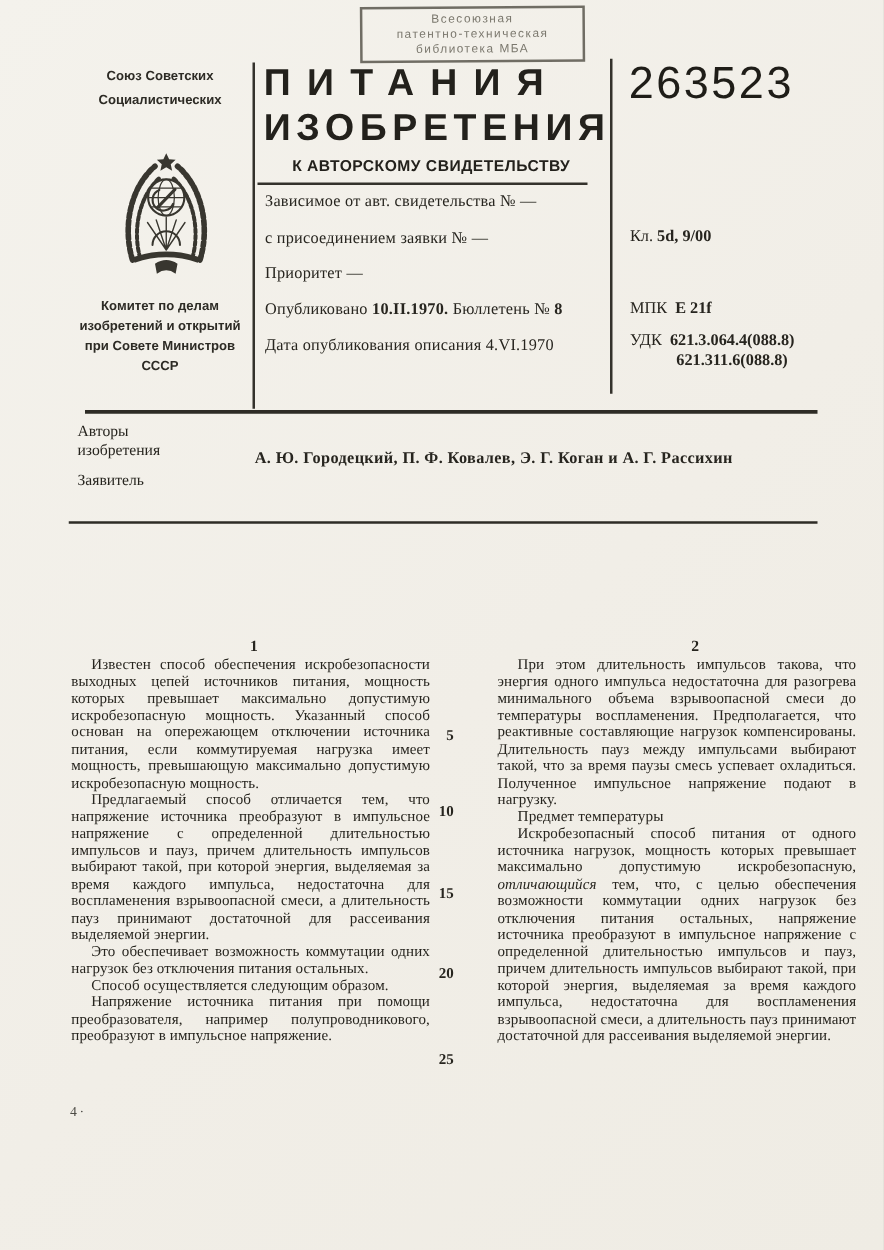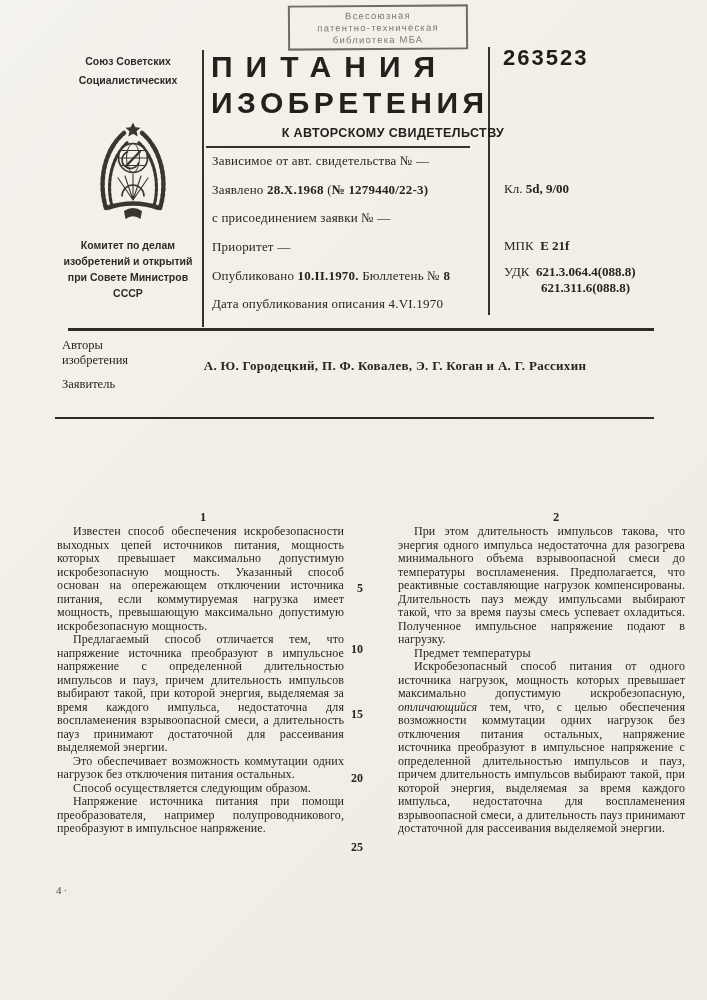--- a/index.html
+++ b/index.html
@@ -26,27 +26,27 @@
   .v2{position:absolute;left:488px;top:47px;width:2px;height:268px;background:#34322c;}
   .subtitle-rule{position:absolute;left:206px;top:146px;width:264px;height:2px;background:#34322c;}
   .hr1{position:absolute;left:68px;top:328px;width:586px;height:3px;background:#2e2c26;}
   .hr2{position:absolute;left:55px;top:417px;width:599px;height:2px;background:#2e2c26;}
   
   .title1{position:absolute;left:211px;top:50px;font-family:"Liberation Sans",sans-serif;font-weight:bold;
     font-size:30px;letter-spacing:13px;white-space:nowrap;color:#23211c;}
   .title2{position:absolute;left:211px;top:86px;font-family:"Liberation Sans",sans-serif;font-weight:bold;
     font-size:30px;letter-spacing:4.5px;white-space:nowrap;color:#23211c;}
   .subtitle{position:absolute;left:202px;top:126px;width:286px;text-align:center;
-    font-family:"Liberation Sans",sans-serif;font-weight:bold;font-size:12.5px;letter-spacing:0.4px;color:#23211c;padding-left:48px;}
+    font-family:"Liberation Sans",sans-serif;font-weight:bold;font-size:12.5px;letter-spacing:0.4px;color:#23211c;}
   .fields{position:absolute;left:212px;top:153px;width:272px;font-size:13px;}
   .field-row{height:28.7px;white-space:nowrap;letter-spacing:0.2px;}
   .field-row b{font-weight:bold;}
   
   .patent-number{position:absolute;left:503px;top:45px;font-family:"Liberation Sans",sans-serif;
-    font-weight:bold;font-size:22px;letter-spacing:2px;color:#1f1d18;}
+    font-weight:normal;font-size:36px;letter-spacing:2px;color:#1f1d18;}
   .kl{position:absolute;left:504px;top:181px;font-size:13px;white-space:nowrap;}
   .mpk{position:absolute;left:504px;top:238px;font-size:13px;white-space:nowrap;}
   .udk{position:absolute;left:504px;top:264px;font-size:13px;line-height:16px;white-space:nowrap;}
   .udk .udk2{padding-left:37px;display:block;font-weight:bold;}
   .kl b,.mpk b,.udk b{font-weight:bold;}
   
   .authors-label{position:absolute;left:62px;top:338px;font-size:12.5px;line-height:15px;}
   .author-names{position:absolute;left:175px;top:358px;width:440px;text-align:center;font-weight:bold;font-size:13px;letter-spacing:0.3px;}
   .applicant-label{position:absolute;left:62px;top:377px;font-size:12.5px;}
   .applicant-name{position:absolute;left:175px;top:379px;width:440px;text-align:center;font-weight:bold;font-size:13px;line-height:15.5px;letter-spacing:0.3px;}
@@ -121,21 +121,20 @@
   <div class="v2"></div>
 
   <div class="title1">ПИТАНИЯ</div>
   <div class="title2">ИЗОБРЕТЕНИЯ</div>
   <div class="subtitle">К АВТОРСКОМУ СВИДЕТЕЛЬСТВУ</div>
   <div class="subtitle-rule"></div>
   <div class="patent-number">263523</div>
 
   <div class="fields">
     <div class="field-row"><span>Зависимое от авт. свидетельства № —</span></div>
-    <div class="field-row"><span>Заявлено </span><b>28.X.1968</b><span>  (</span><b>№ 1279440/22-3)</b></div>
     <div class="field-row"><span>с присоединением заявки № —</span></div>
     <div class="field-row"><span>Приоритет  —</span></div>
     <div class="field-row"><span>Опубликовано </span><b>10.II.1970.</b><span> Бюллетень № </span><b>8</b></div>
     <div class="field-row"><span>Дата опубликования описания 4.VI.1970</span></div>
   </div>
 
   <div class="kl"><span>Кл.</span>&nbsp;<b>5d, 9/00</b></div>
   <div class="mpk"><span>МПК</span>&nbsp;&nbsp;<b>E 21f</b></div>
   <div class="udk"><span>УДК</span>&nbsp;&nbsp;<b>621.3.064.4(088.8)</b><span class="udk2">621.311.6(088.8)</span></div>
 

